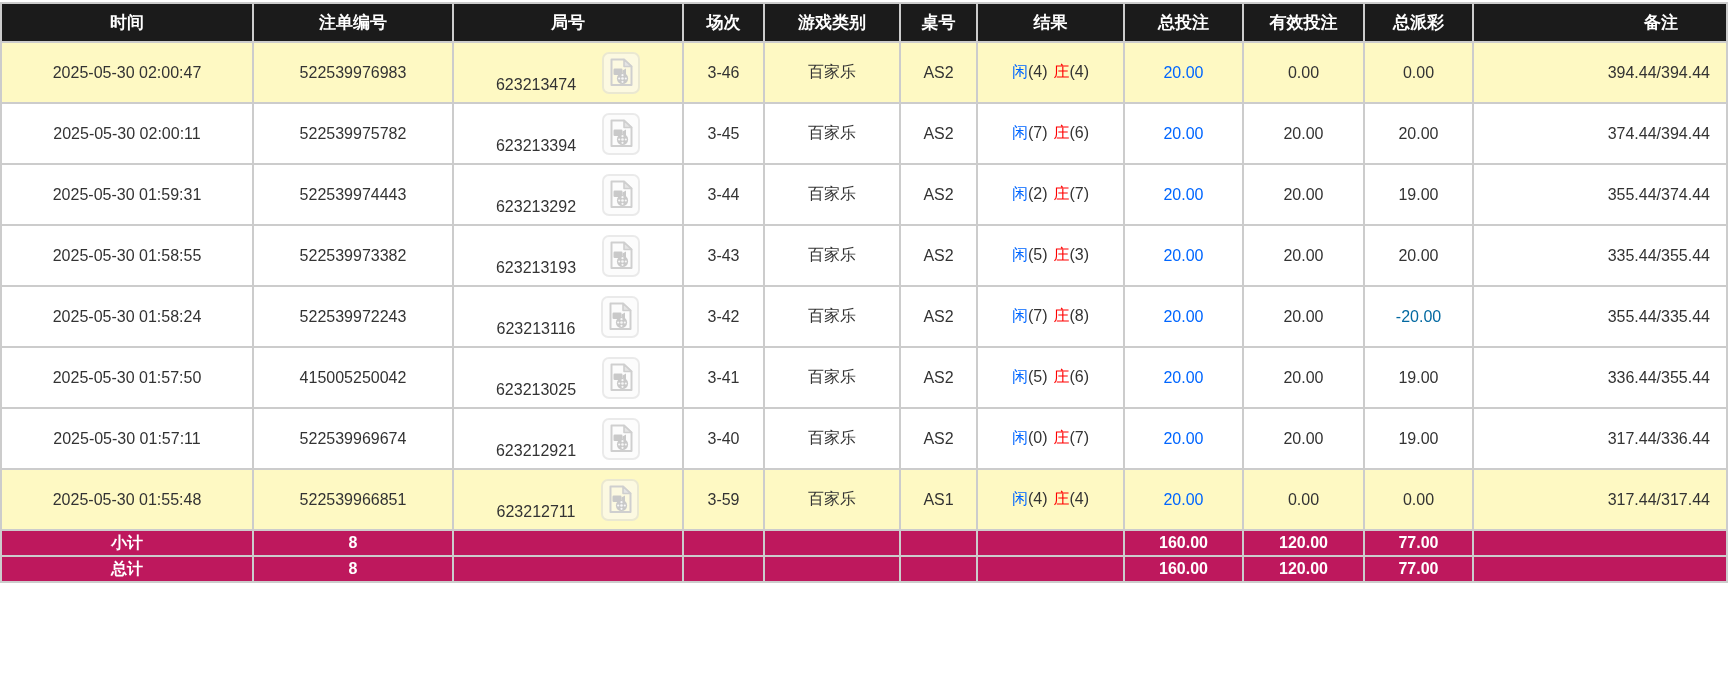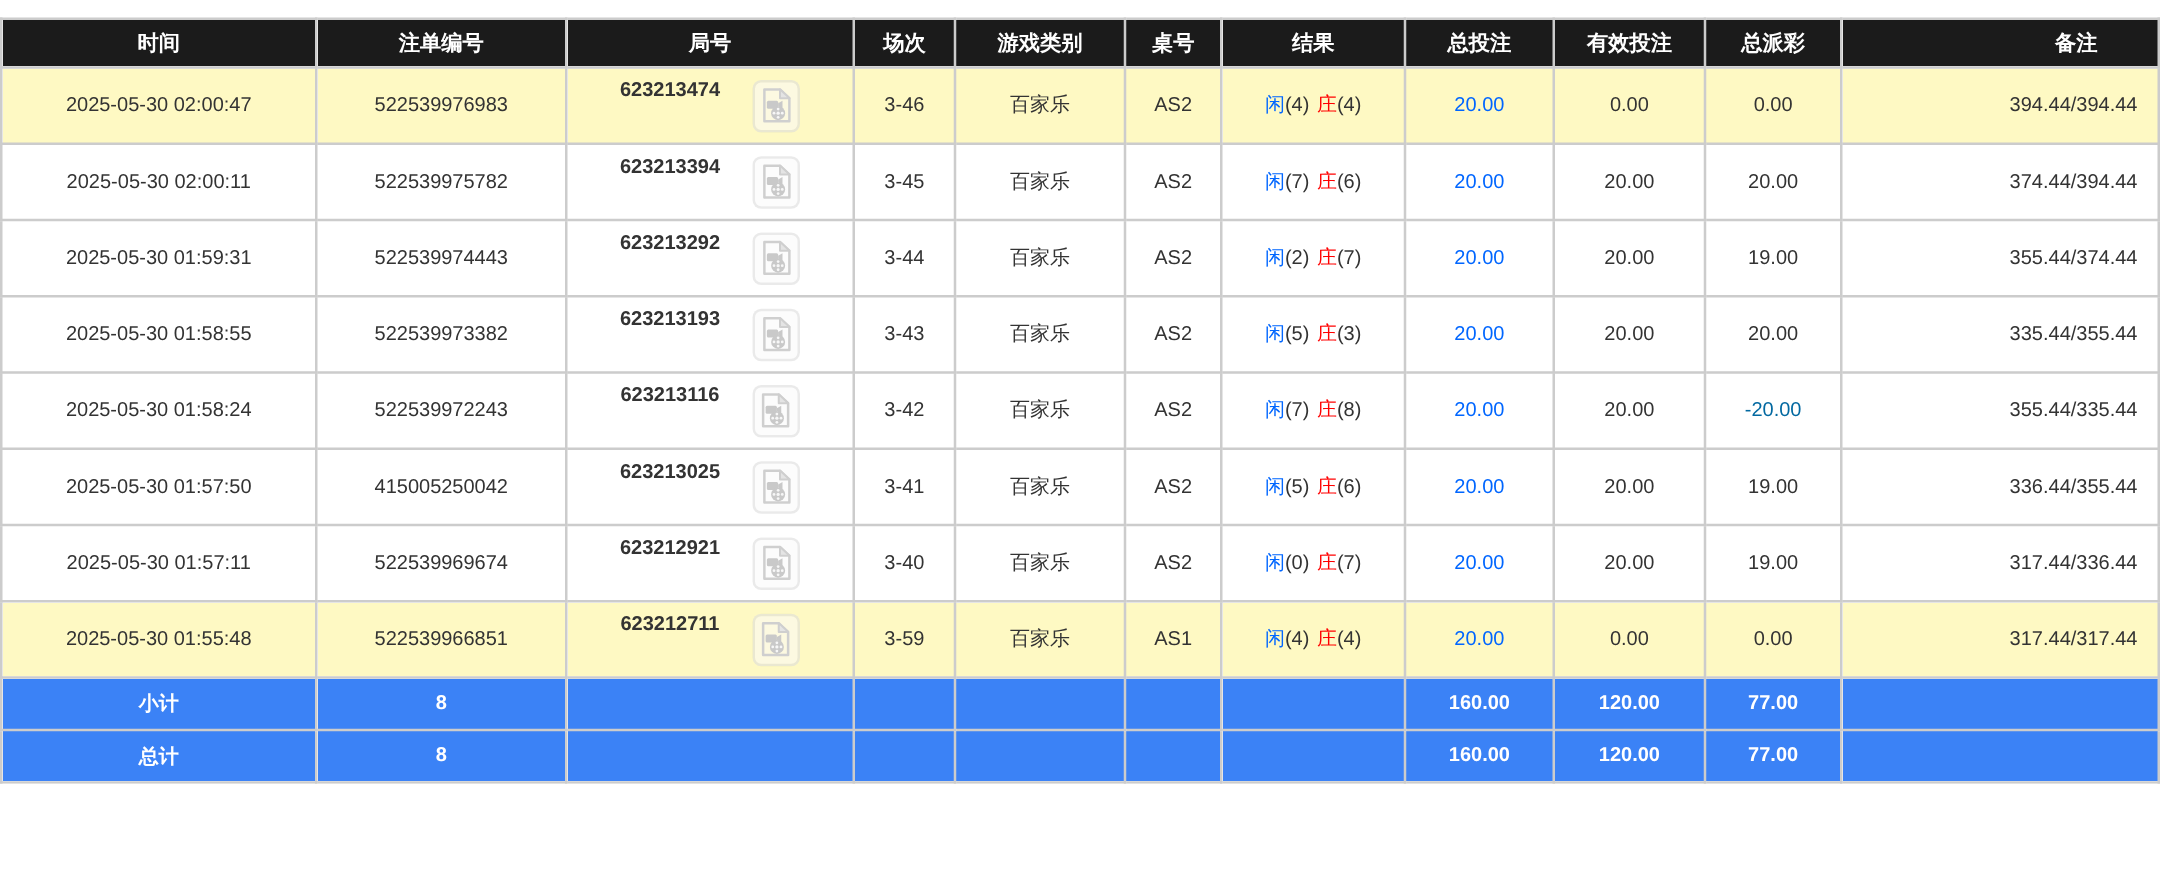--- a/index.html
+++ b/index.html
@@ -2,21 +2,21 @@
 <html><head>
 <meta charset="utf-8">
 <style>
   * { box-sizing: border-box; }
   html, body { margin: 0; padding: 0; background: #ffffff; }
   body {
     font-family: "Liberation Sans", sans-serif;
     color: #333333;
     width: 1728px;
   }
-  .page { padding-top: 14px; }
+  .page { padding-top: 2px; }
 
   table.records {
     width: 100%;
     border-collapse: collapse;
     table-layout: fixed;
   }
   th, td {
     border: 2px solid #cccccc;
     text-align: center;
     overflow: hidden;
@@ -44,44 +44,43 @@
   td.cell-total-bet { color: #0066ff; }
   td.cell-payout.negative { color: #0369a1; }
 
   .result-player { color: #0066ff; }
   .result-banker { color: #ff0000; }
   .result-score { color: #333333; }
   .result-gap { display: inline-block; width: 6px; }
 
   .round-wrap {
     display: flex;
-    align-items: flex-start;
+    align-items: flex-end;
     justify-content: center;
     gap: 26px;
-    font-weight: bold;
   }
   .video-btn {
     display: inline-flex;
     align-items: center;
     justify-content: center;
     width: 38px;
     height: 42px;
     border-radius: 7px;
     border: 2px solid rgba(0,0,0,0.07);
     background: rgba(250,250,250,0.55);
     cursor: pointer;
     flex: 0 0 auto;
   }
 
   tfoot td {
-    background: #3b82f6;
+    background: #be185d;
     color: #ffffff;
     font-weight: bold;
     font-size: 16px;
-    height: 42px;
+    height: 26px;
     padding: 0 4px;
   }
 </style>
 </head>
 <body>
 
 <div class="page">
   <table class="records">
     <colgroup>
       <col style="width:252px">

